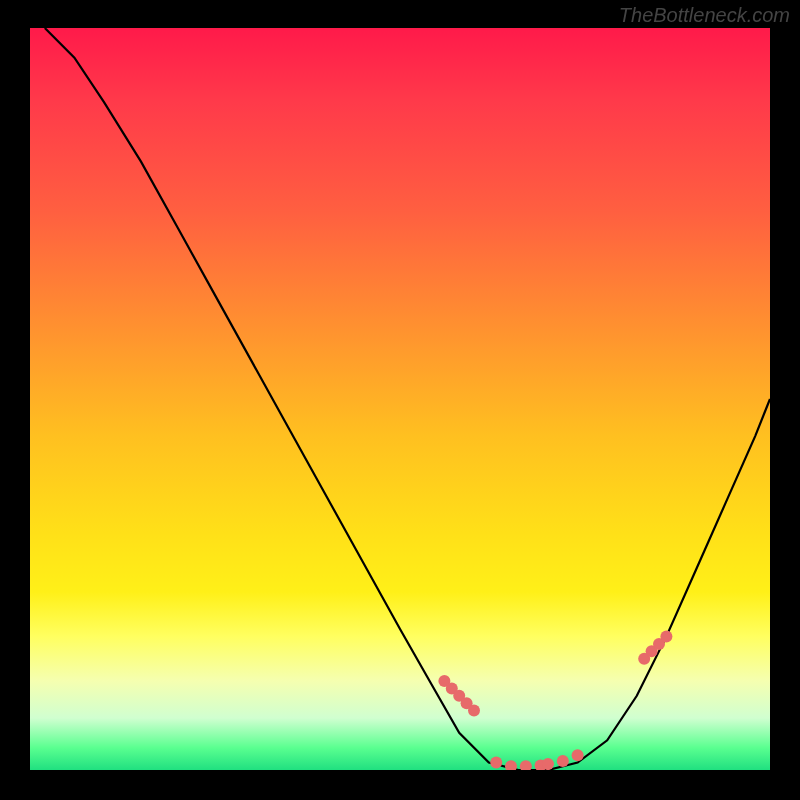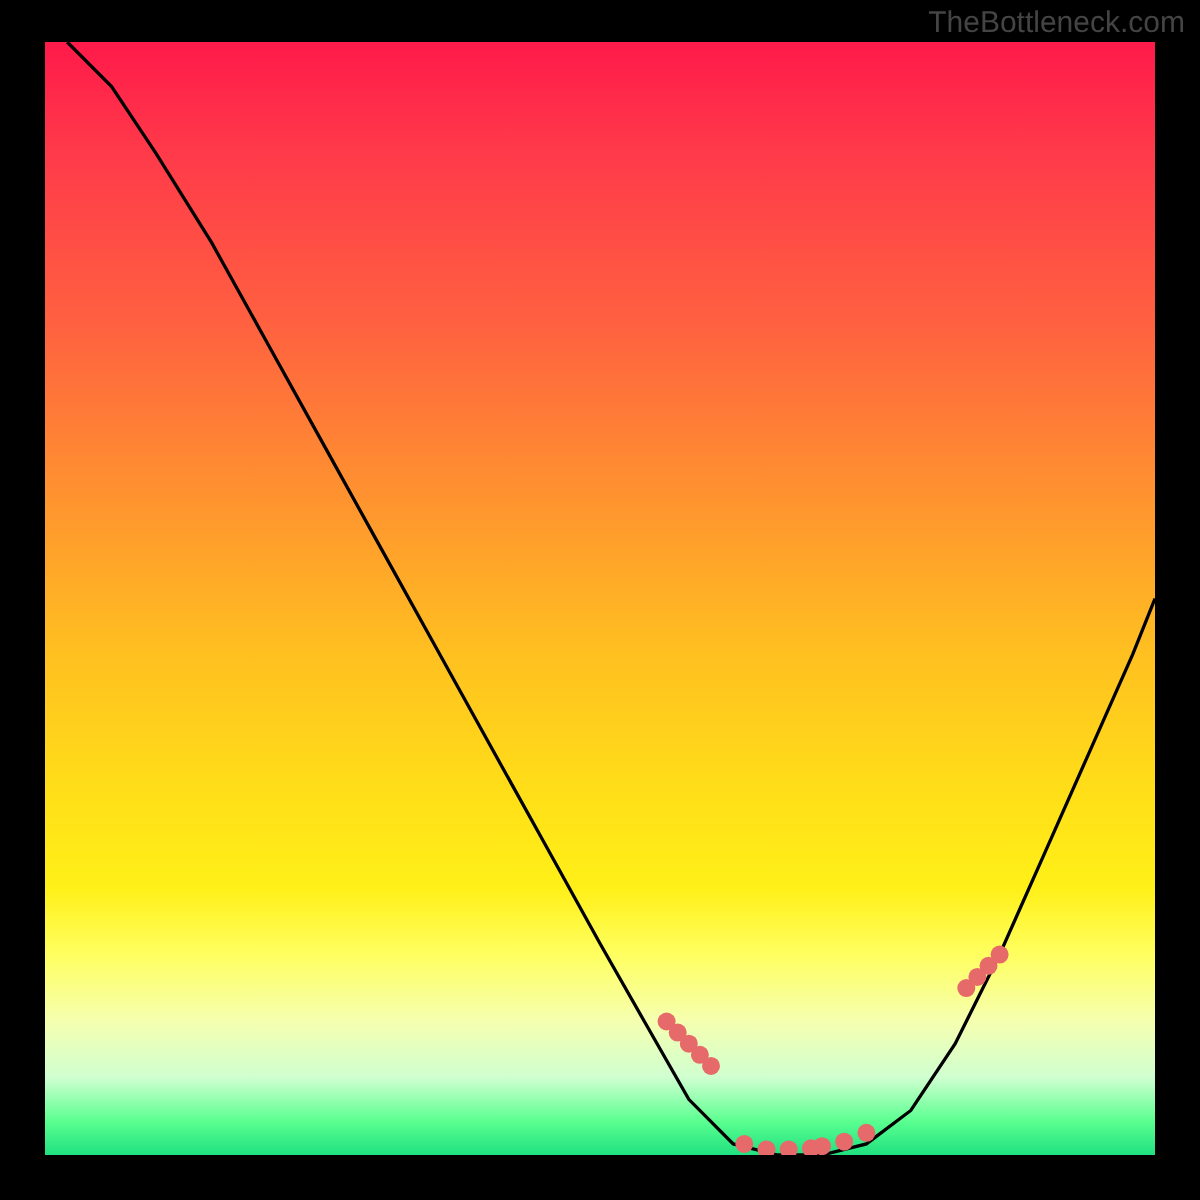--- a/index.html
+++ b/index.html
@@ -12,20 +12,21 @@
     font-family: Arial, sans-serif;
   }
   .watermark {
     position: absolute;
     top: 4px;
     right: 10px;
     color: #444;
     font-size: 20px;
     font-weight: 500;
     z-index: 10;
+    font-style: italic;
   }
   .plot-area {
     position: absolute;
     top: 28px;
     left: 30px;
     width: 740px;
     height: 742px;
     background: linear-gradient(to bottom,
       #ff1a4a 0%,
       #ff3a4a 10%,

